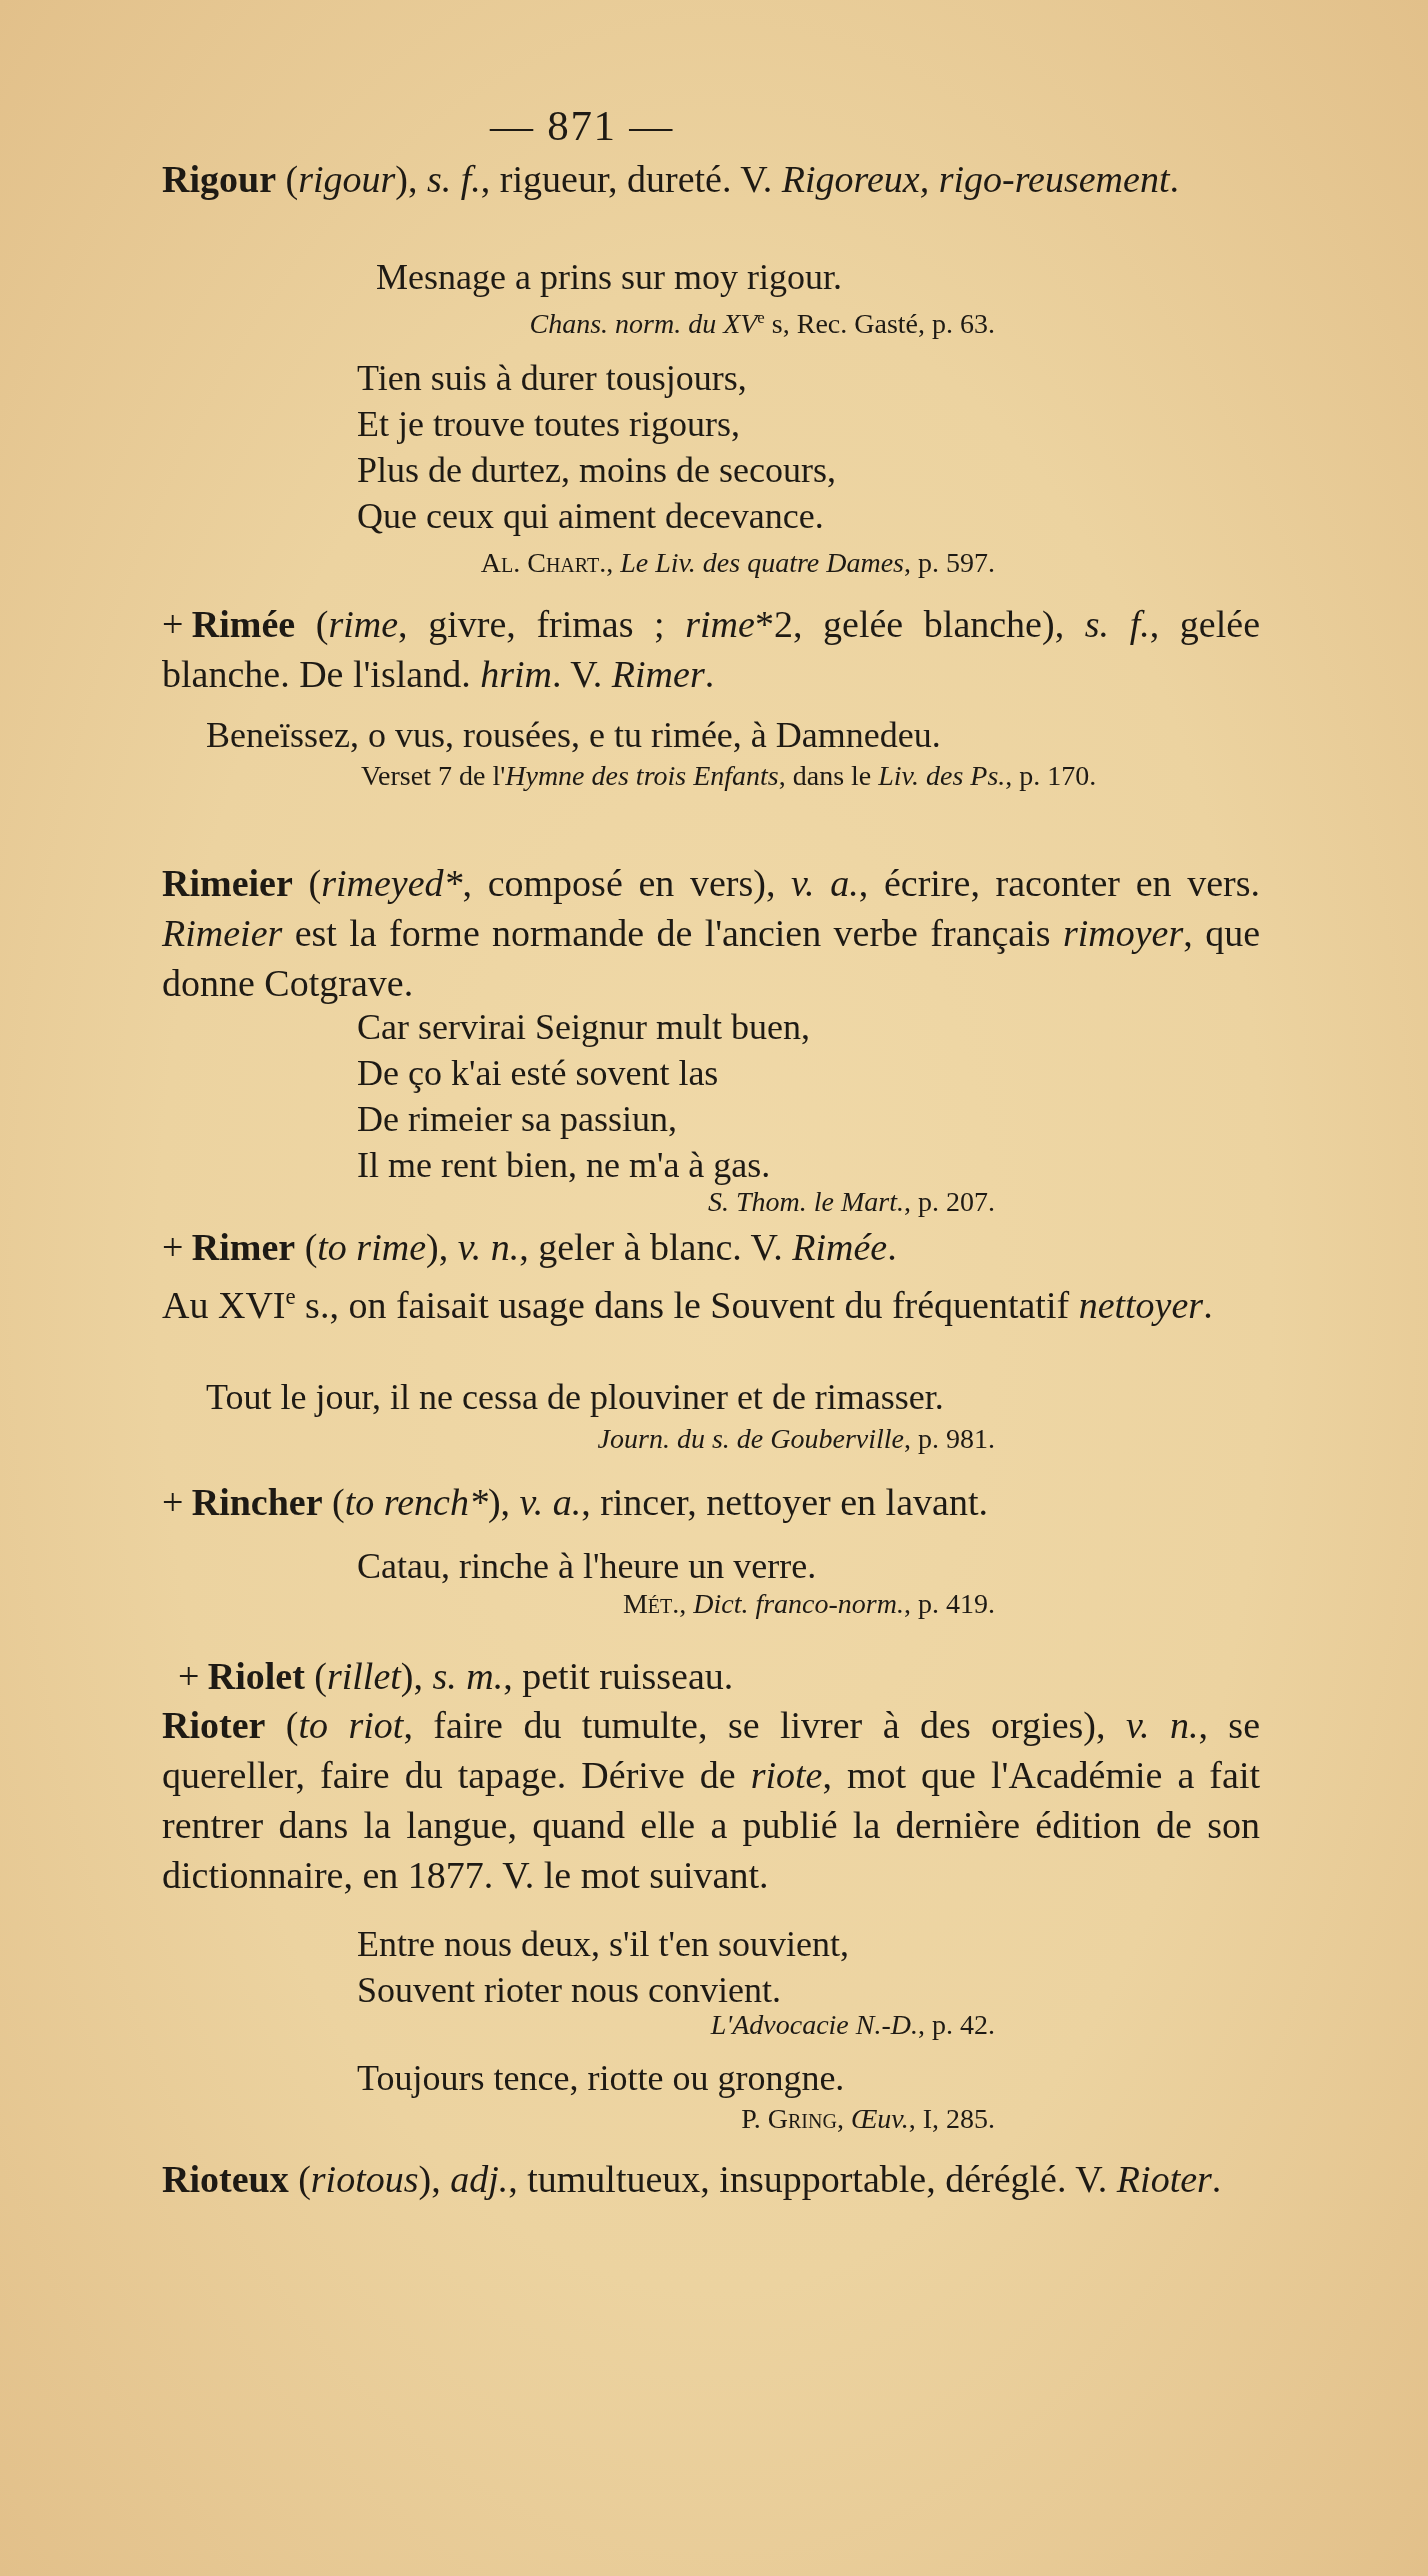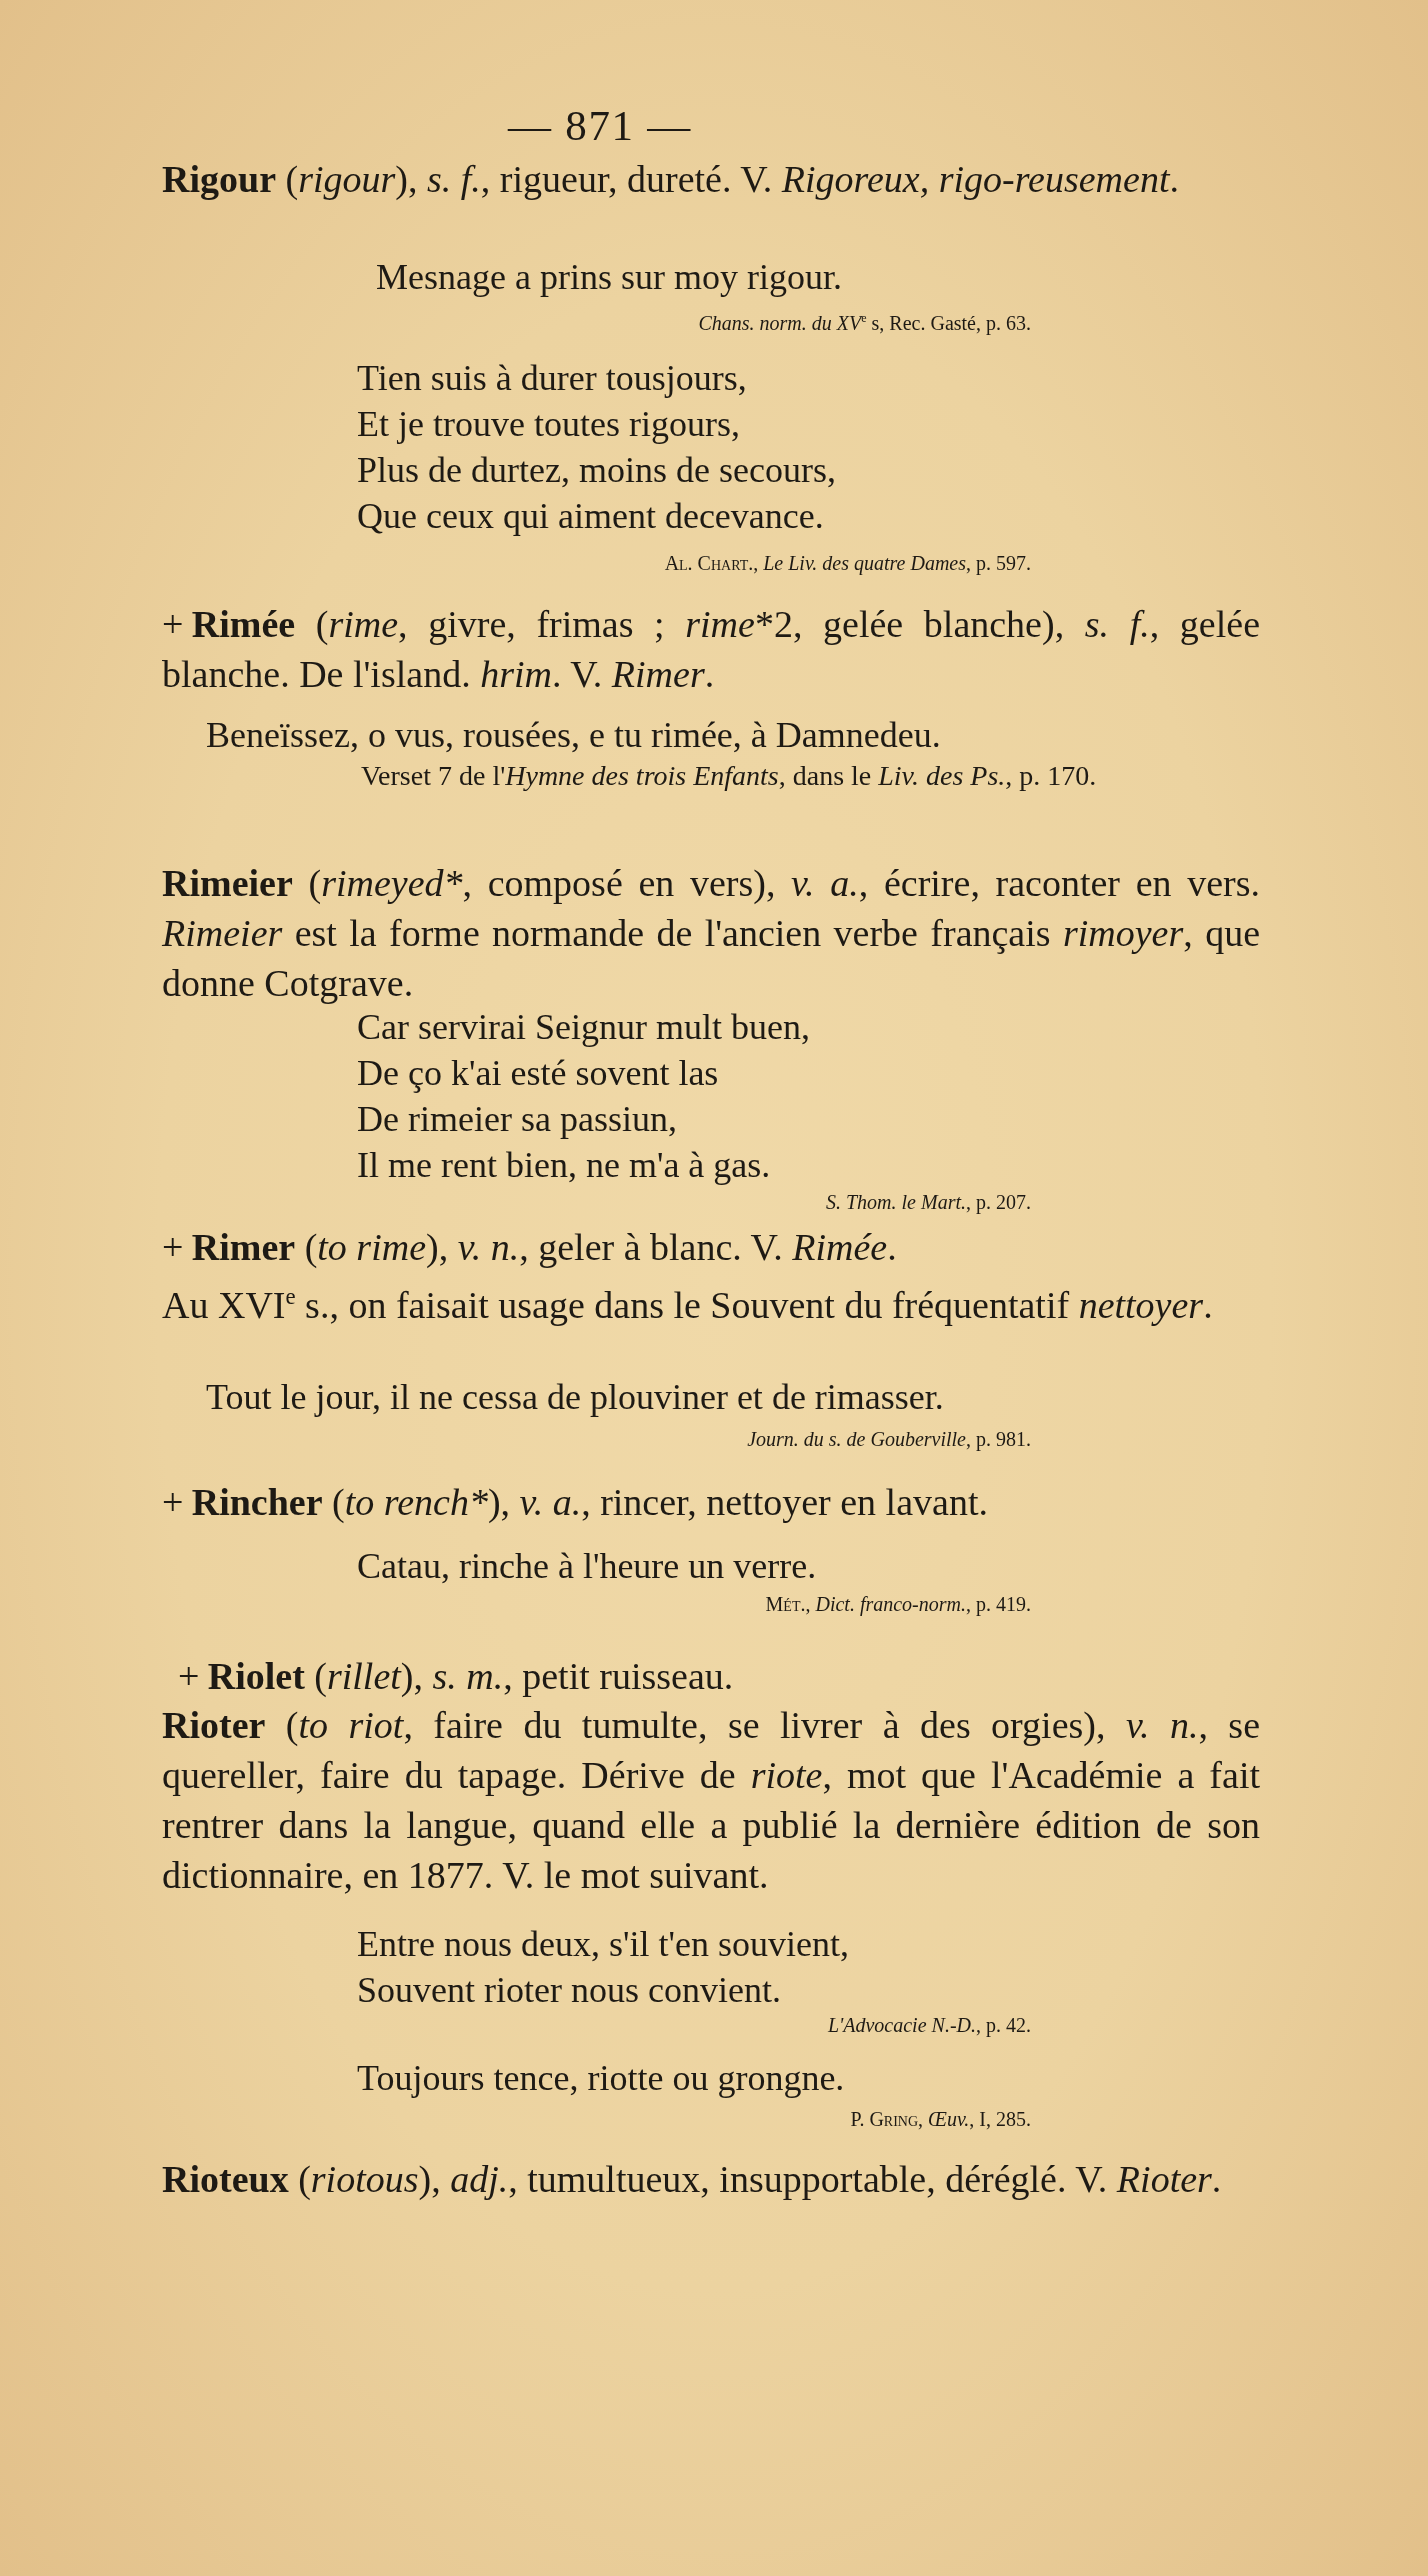--- a/index.html
+++ b/index.html
@@ -3,28 +3,28 @@
 <meta charset="utf-8">
 <style>
   html, body { margin: 0; padding: 0; }
   body {
     width: 1429px; height: 2576px; overflow: hidden;
     background: radial-gradient(ellipse at 50% 50%, #f0d9a8 0%, #ecd3a0 55%, #e2c08a 100%);
     font-family: "Liberation Serif", "DejaVu Serif", serif;
     color: #1e1a14;
     position: relative;
   }
-  .page { position: absolute; left: 0; top: 0; width: 1164px; height: 2576px; padding-left: 36px; }
+  .page { position: absolute; left: 0; top: 0; width: 1164px; height: 2576px; }
   .pagenum {
     position: absolute; top: 101px; left: 0; width: 100%;
     text-align: center; font-size: 43px; letter-spacing: 1.7px;
   }
   .p { position: absolute; left: 162px; width: 1098px; font-size: 38px; line-height: 50px; }
   .indent-verse { position: absolute; left: 357px; font-size: 36px; line-height: 46px; }
-  .cite { position: absolute; right: 169px; font-size: 20px; line-height: 36px; }
+  .cite { position: absolute; right: 169px; font-size: 28px; line-height: 36px; }
   .cite-left { position: absolute; font-size: 28px; line-height: 36px; }
   .hw { font-weight: bold; }
   .it { font-style: italic; }
   .sc { font-variant: small-caps; }
   .cross { font-weight: normal; margin-right: 8.3px; }
   .just { text-align: justify; text-align-last: left; }
   sup { font-size: 0.6em; }
 </style>
 </head>
 <body>

